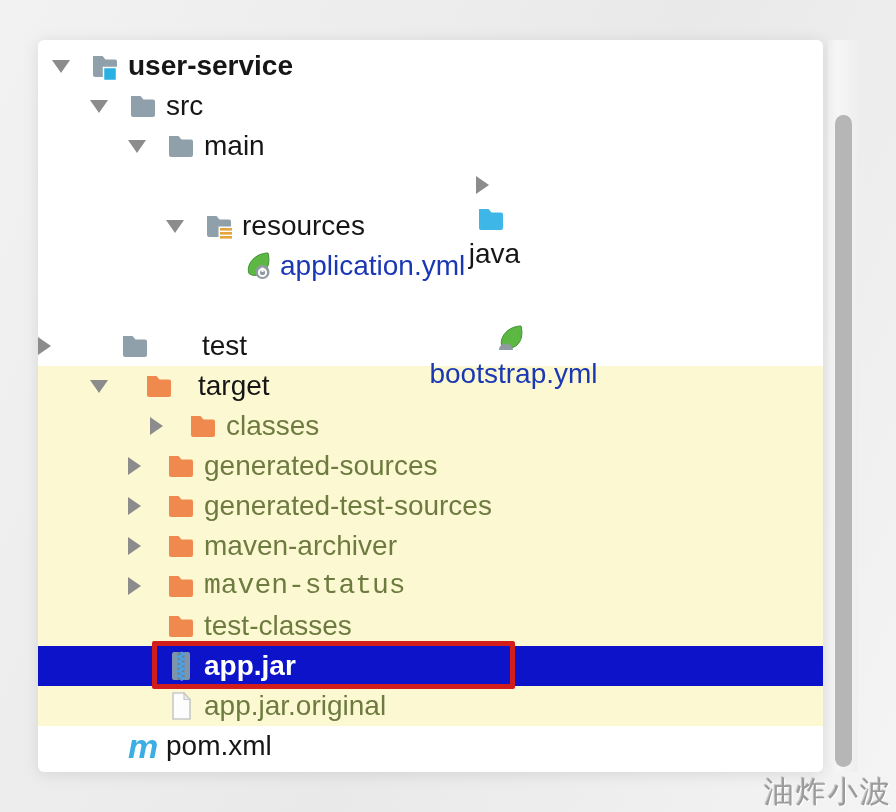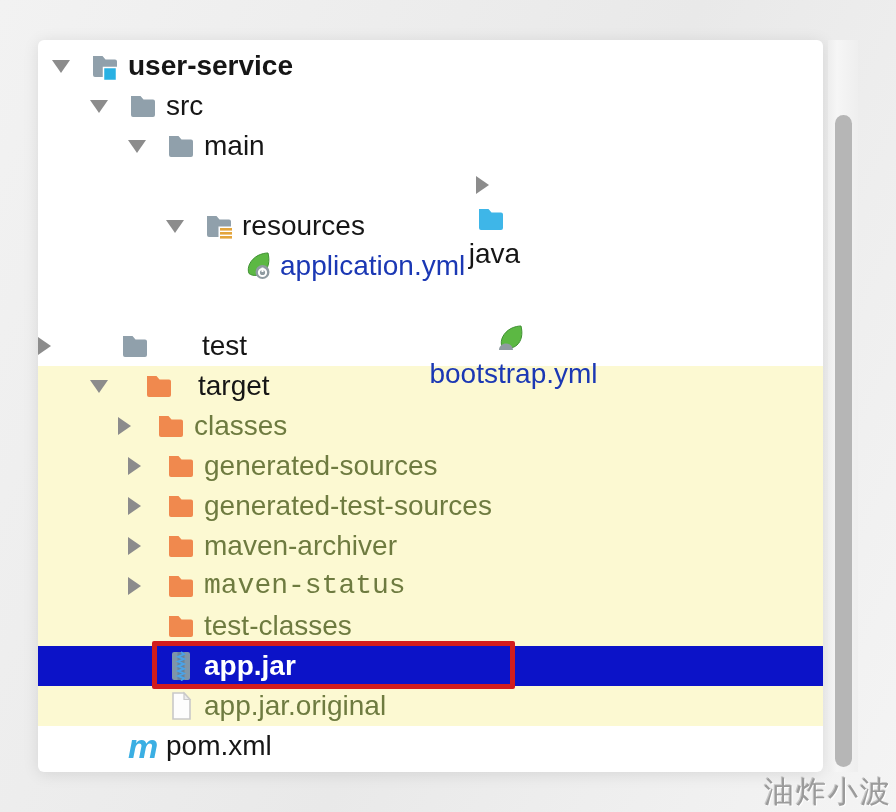--- a/index.html
+++ b/index.html
@@ -152,21 +152,21 @@
         <span class="arrowbox">
           <span class="tri-down"></span>
         </span>
         <span class="iconbox">
           <svg width="30" height="30" viewBox="0 0 30 30">
             <path d="M3 5 h9.5 l3 3.5 H25 a2 2 0 0 1 2 2 V24 a2 2 0 0 1 -2 2 H5 a2 2 0 0 1 -2 -2 Z" fill="#f0894e"></path>
           </svg>
         </span>
         <span class="label default">target</span>
       </div>
-      <div class="row excluded" style="padding-left: 80px;">
+      <div class="row excluded" style="padding-left: 112px;">
         <span class="arrowbox">
           <span class="tri-right"></span>
         </span>
         <span class="iconbox">
           <svg width="30" height="30" viewBox="0 0 30 30">
             <path d="M3 5 h9.5 l3 3.5 H25 a2 2 0 0 1 2 2 V24 a2 2 0 0 1 -2 2 H5 a2 2 0 0 1 -2 -2 Z" fill="#f0894e"></path>
           </svg>
         </span>
         <span class="label ignored">classes</span>
       </div>

